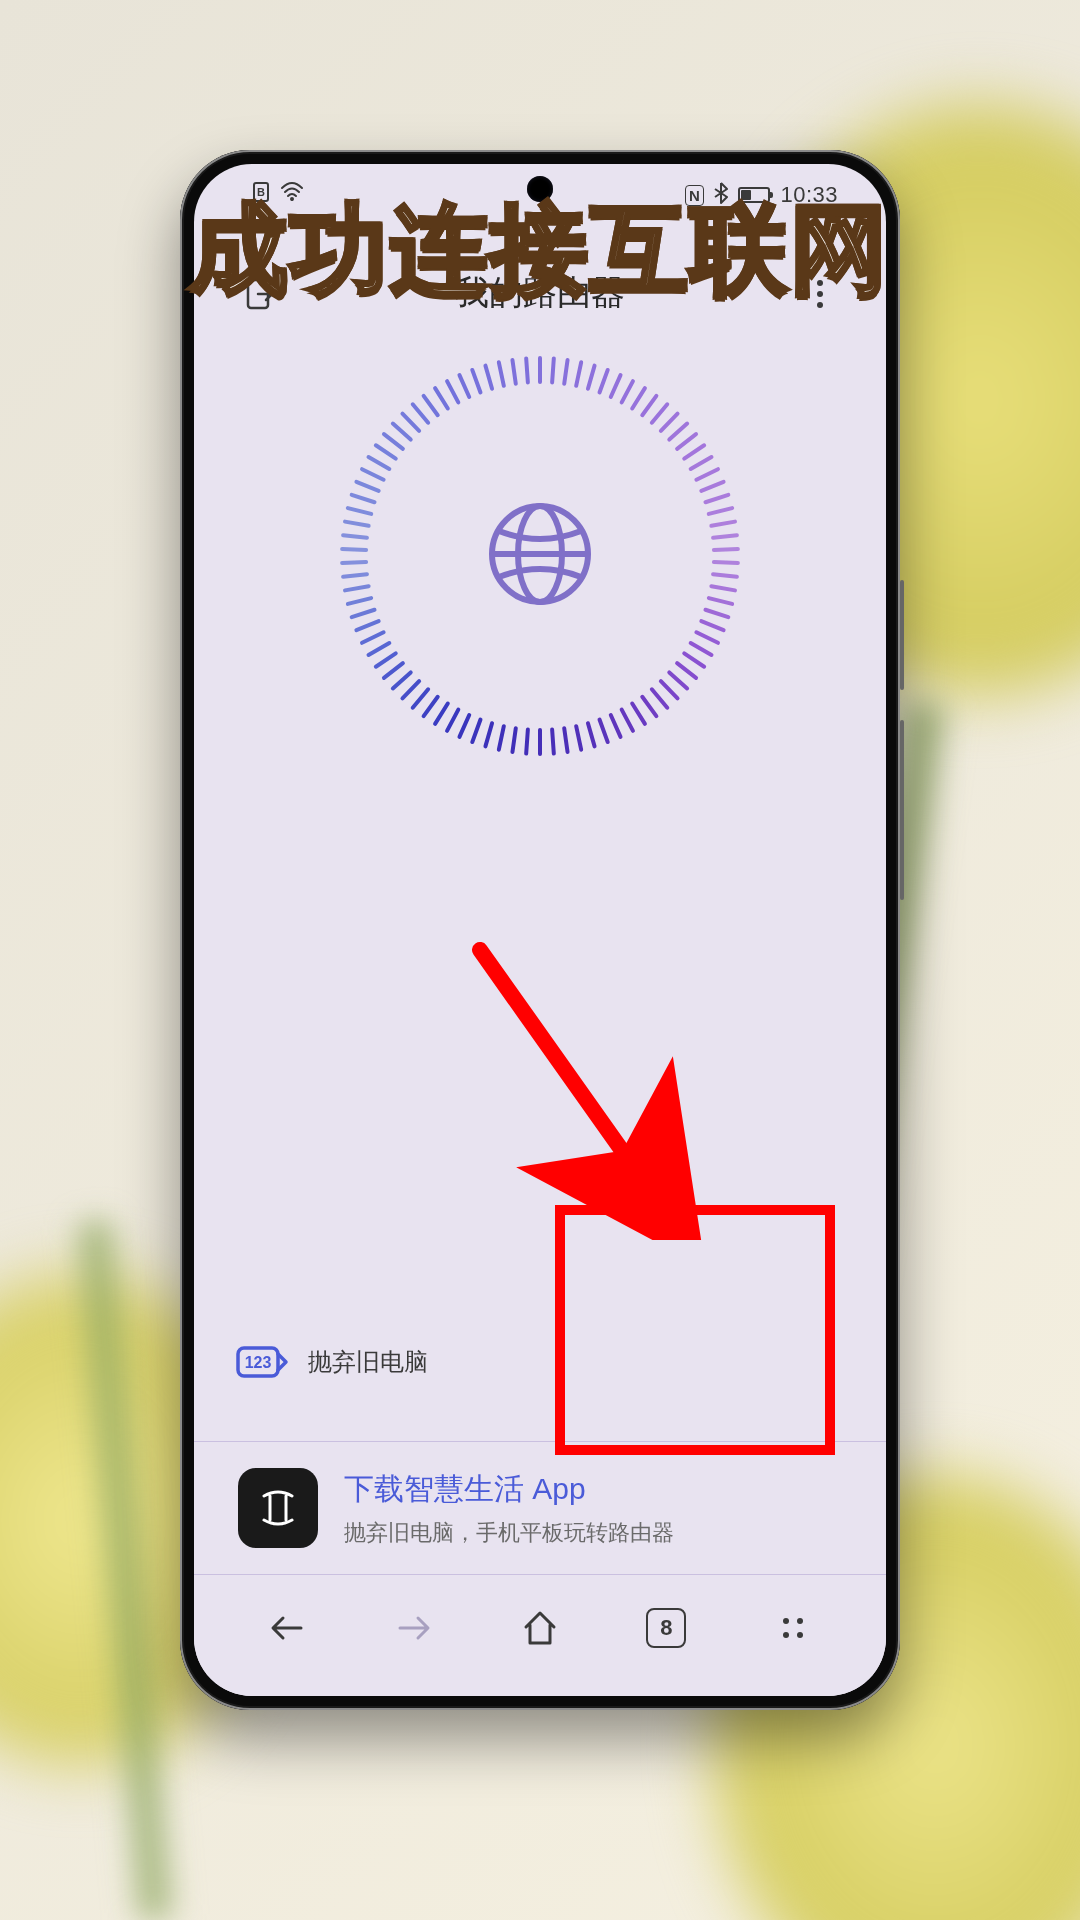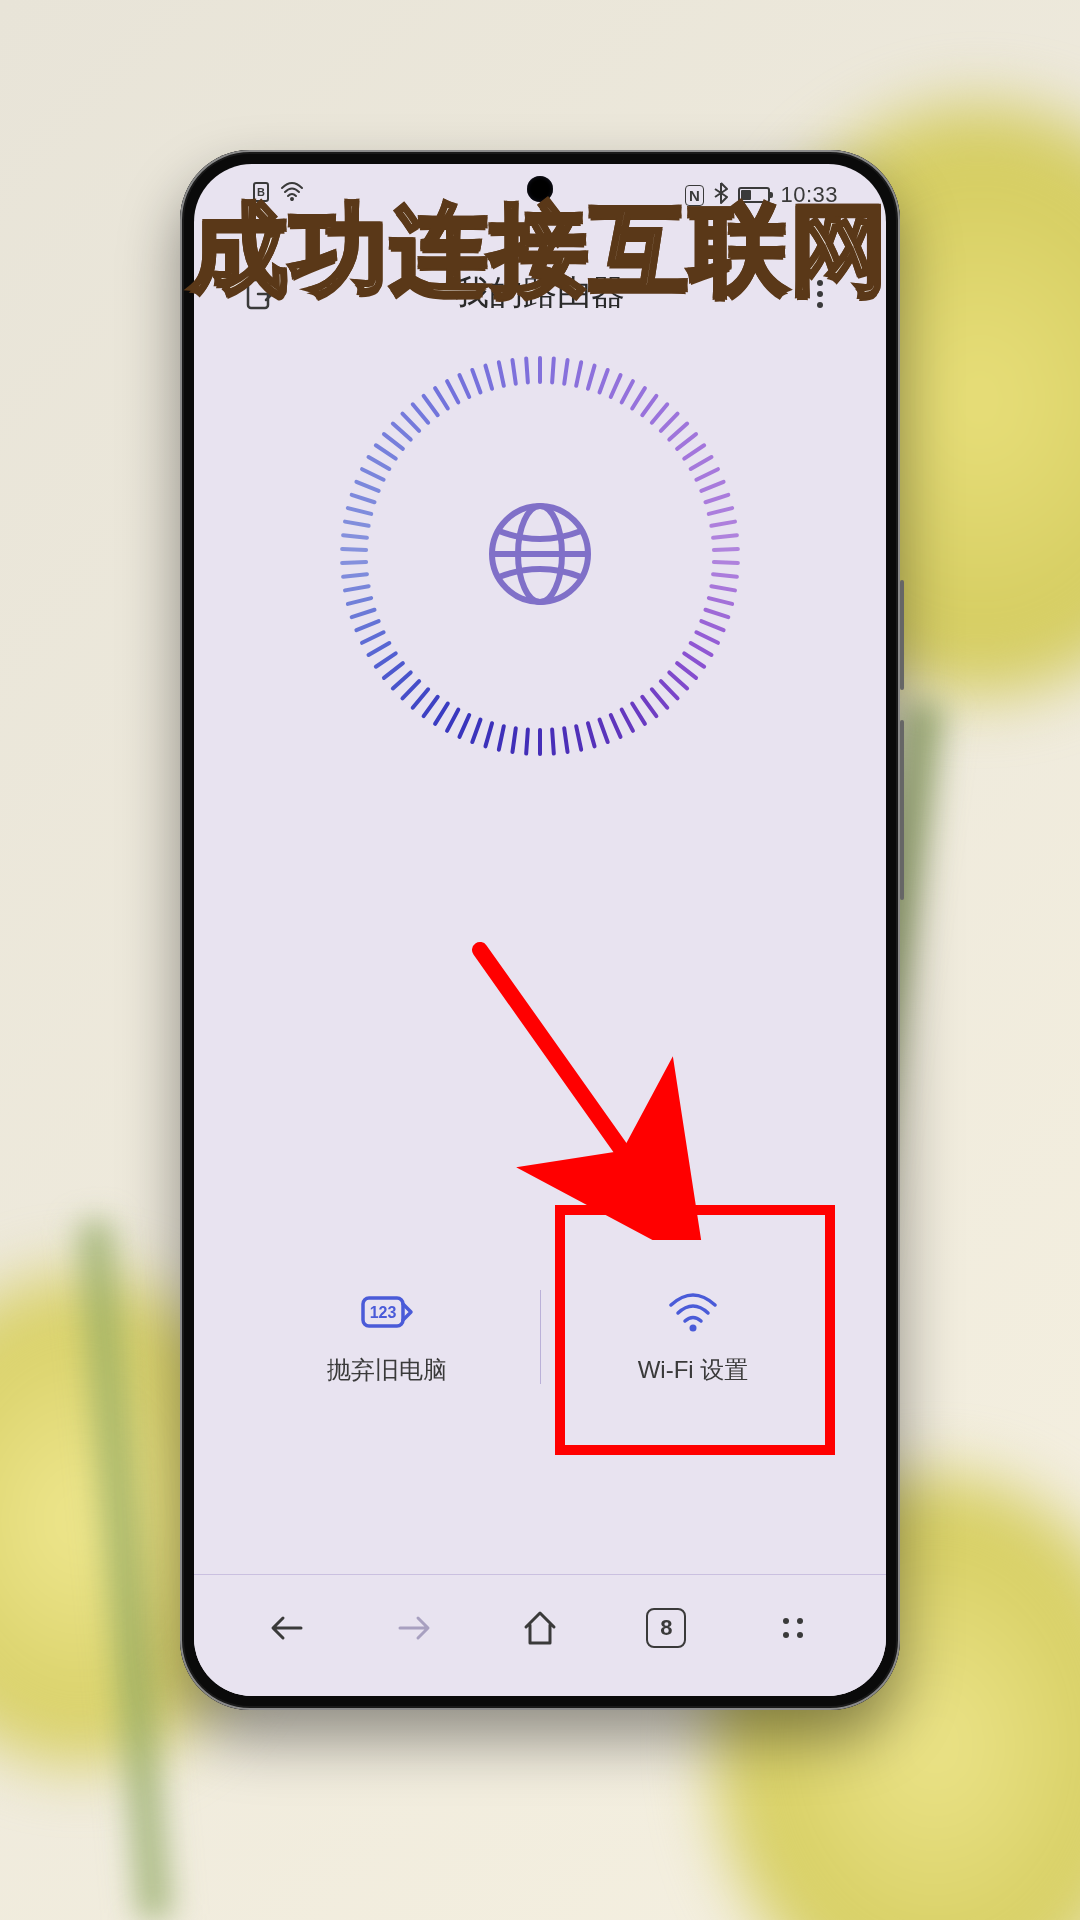--- a/index.html
+++ b/index.html
@@ -175,21 +175,20 @@
     position: absolute;
     bottom: 290px;
     left: 0;
     right: 0;
     display: flex;
     padding: 0 40px;
   }
   .action-item {
     flex: 1;
     display: flex;
-    flex-direction: column;
     align-items: center;
     gap: 18px;
     padding: 20px 0;
     position: relative;
   }
   .action-item + .action-item::before {
     content: "";
     position: absolute;
     left: 0;
     top: 22px;
@@ -475,33 +474,33 @@
       <div class="action-item">
         <span class="action-icon">
           <svg width="56" height="44" viewBox="0 0 56 44">
             <rect x="4" y="8" width="40" height="28" rx="6" fill="none" stroke="#4a5bd8" stroke-width="3.5"></rect>
             <path d="M44 14 L52 22 L44 30" fill="none" stroke="#4a5bd8" stroke-width="3.5" stroke-linejoin="round" stroke-linecap="round"></path>
             <text x="24" y="28" font-size="16" text-anchor="middle" fill="#4a5bd8" font-weight="600">123</text>
           </svg>
         </span>
         <span class="action-label">抛弃旧电脑</span>
       </div>
-      <div class="action-item">
-        <span class="action-icon">
-          <svg width="52" height="42" viewBox="0 0 52 42">
-            <path d="M4 14 Q26 -6 48 14" fill="none" stroke="#4a5bd8" stroke-width="3.5" stroke-linecap="round"></path>
-            <path d="M11 22 Q26 8 41 22" fill="none" stroke="#4a5bd8" stroke-width="3.5" stroke-linecap="round"></path>
-            <path d="M18 30 Q26 23 34 30" fill="none" stroke="#4a5bd8" stroke-width="3.5" stroke-linecap="round"></path>
-            <circle cx="26" cy="37" r="3.5" fill="#4a5bd8"></circle>
-          </svg>
-        </span>
-        <span class="action-label">Wi-Fi 设置</span>
-      </div>
     </div>
 
+    <div class="promo">
+      <div class="promo-icon">
+        <svg width="48" height="48" viewBox="0 0 48 48">
+          <path d="M10 12 Q24 4 38 12 M10 36 Q24 44 38 36 M16 12 L16 36 M32 12 L32 36" fill="none" stroke="#fff" stroke-width="3" stroke-linecap="round"></path>
+        </svg>
+      </div>
+      <div class="promo-text">
+        <div class="t1">下载智慧生活 App</div>
+        <div class="t2">抛弃旧电脑，手机平板玩转路由器</div>
+      </div>
+    </div>
 
     <div class="browser-nav">
       <div class="nav-btn">
         <svg width="36" height="28" viewBox="0 0 36 28">
             <path d="M32 14 L6 14 M14 4 L4 14 L14 24" fill="none" stroke="#3a3a3a" stroke-width="3" stroke-linecap="round" stroke-linejoin="round"></path>
           </svg>
       </div>
       <div class="nav-btn disabled">
         <svg width="36" height="28" viewBox="0 0 36 28">
             <path d="M4 14 L30 14 M22 4 L32 14 L22 24" fill="none" stroke="#a8a0c0" stroke-width="3" stroke-linecap="round" stroke-linejoin="round"></path>

